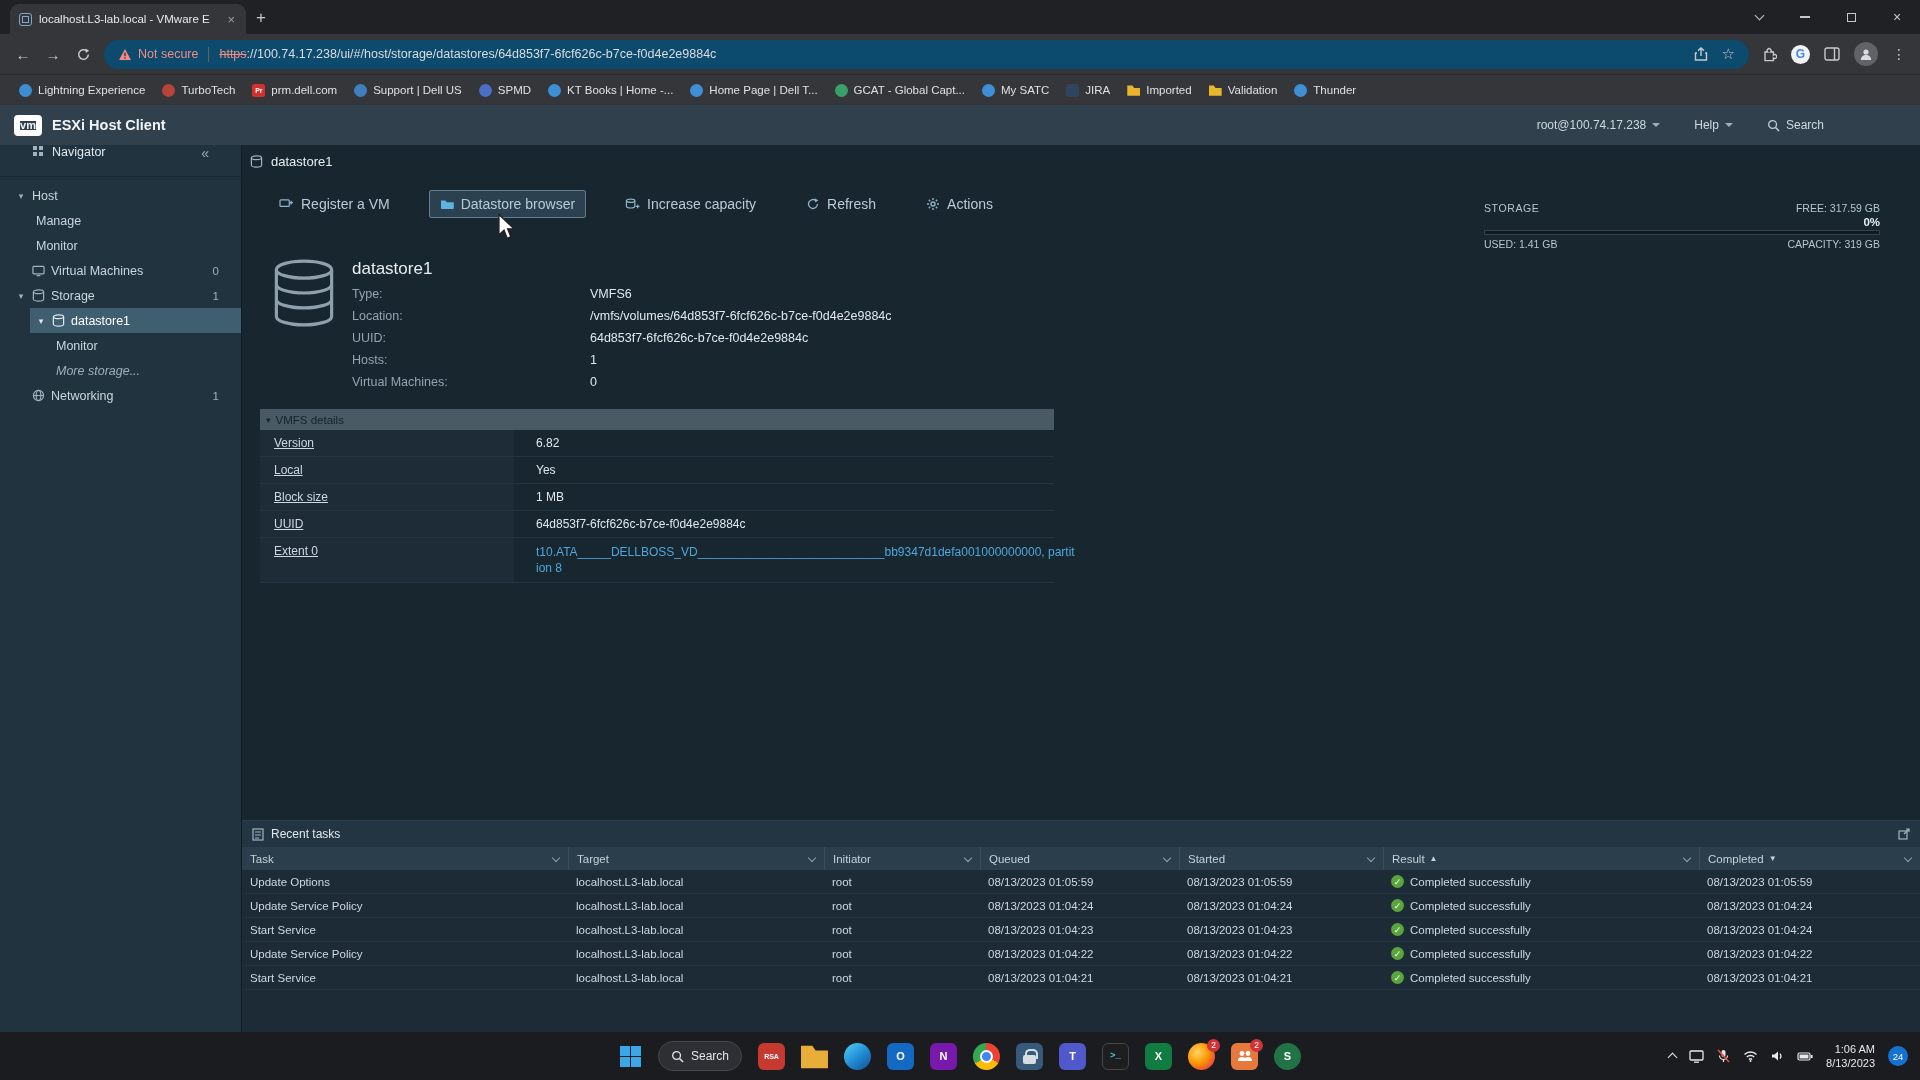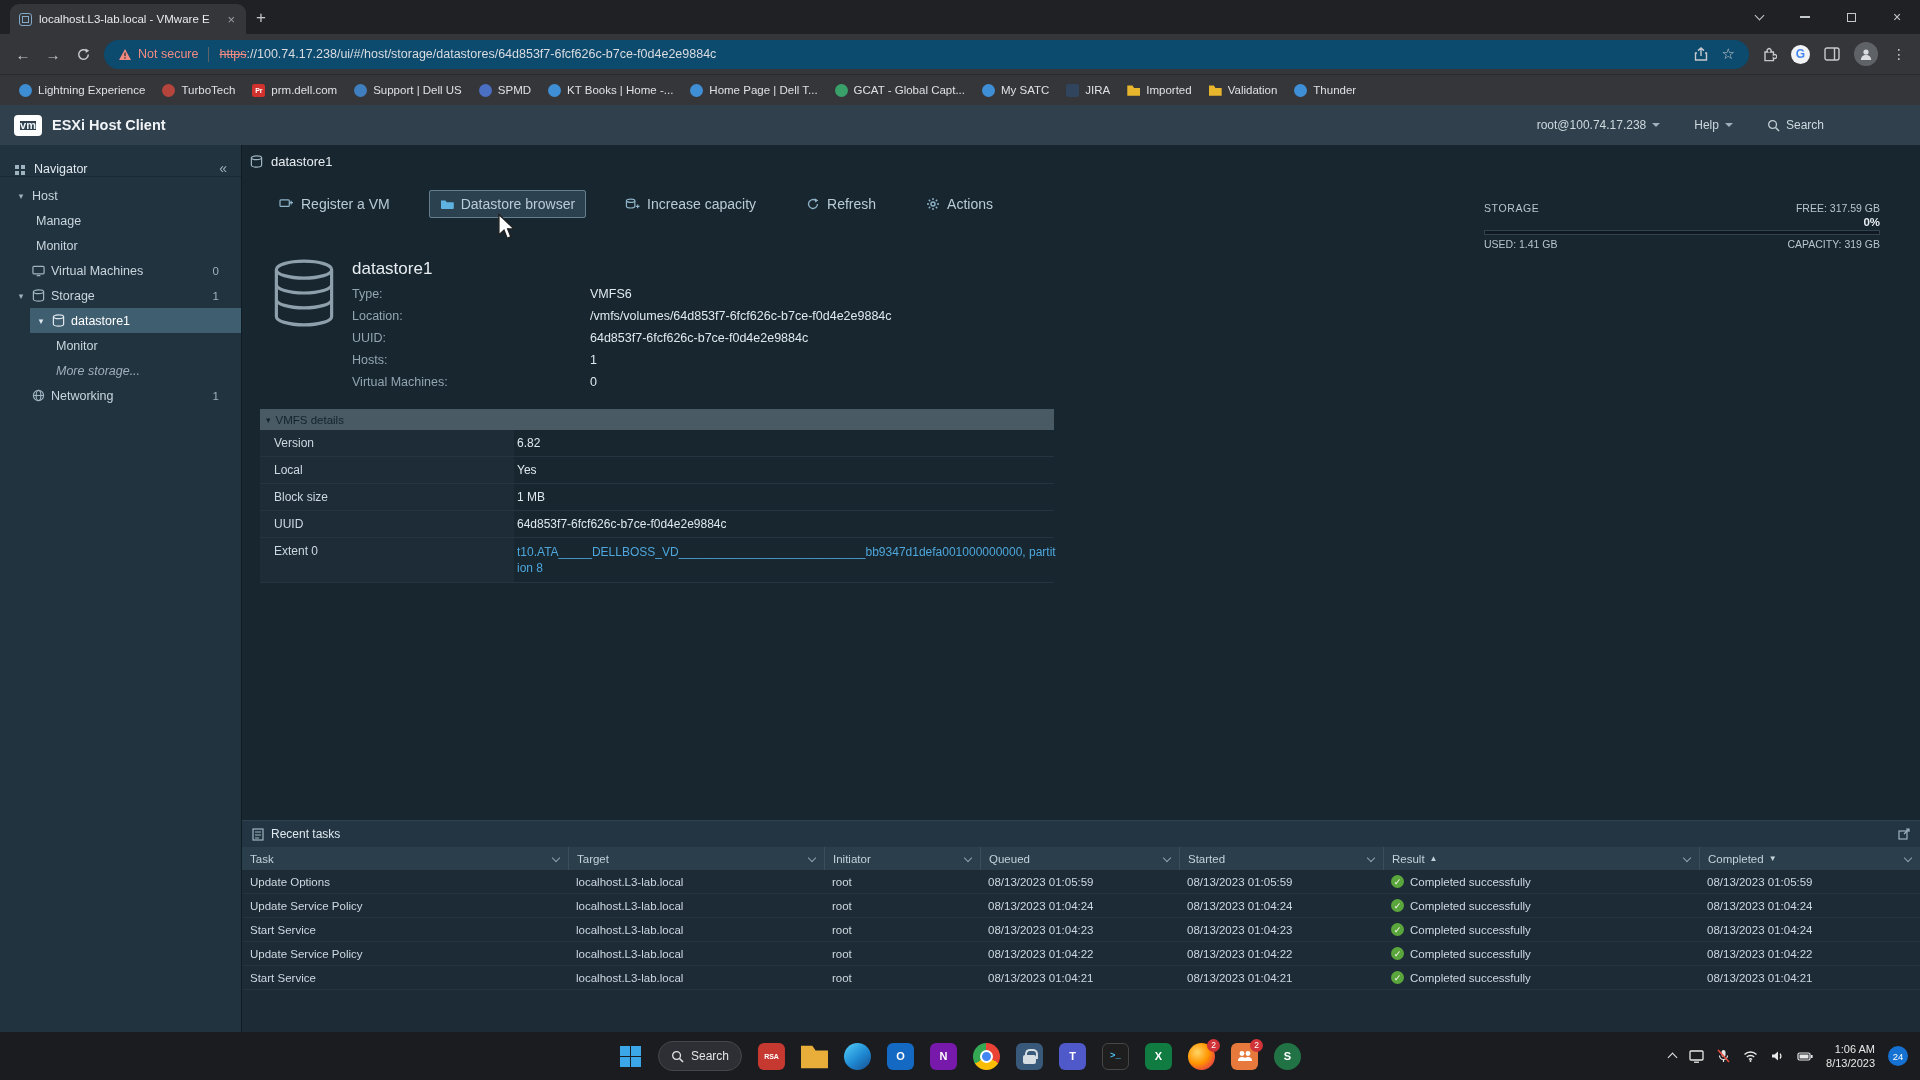--- a/index.html
+++ b/index.html
@@ -44,21 +44,21 @@
   .vm-logo { width:28px; height:21px; border:6px solid #ffffff; border-radius:4px; color:#eef3f6; font-size:11px; font-weight:bold; display:flex; align-items:center; justify-content:center; margin-right:10px; }
   .esxi-title { color:#f0f4f7; font-size:14.5px; font-weight:bold; }
   .header-right { margin-left:auto; display:flex; align-items:center; gap:34px; padding-right:96px; color:#cdd8df; font-size:12px; }
   .menu-item { display:flex; align-items:center; gap:6px; }
   .dcaret { width:0; height:0; border-left:4px solid transparent; border-right:4px solid transparent; border-top:4px solid #9fb0ba; }
   .header-search { display:flex; align-items:center; gap:6px; }
 
   
   .workspace { position:absolute; top:145px; bottom:48px; left:0; right:0; }
   .sidebar { position:absolute; left:0; top:0; bottom:0; width:242px; background:#223340; border-right:1px solid #101c24; }
-  .nav-header { height:32px; display:flex; align-items:flex-end; gap:8px; padding:0 14px; color:#dfe8ee; font-size:12.5px; border-bottom:1px solid #1a2a35; }
+  .nav-header { height:32px; display:flex; align-items:flex-start; gap:8px; padding:0 32px; color:#dfe8ee; font-size:12.5px; border-bottom:1px solid #1a2a35; }
   .collapse { margin-left:auto; color:#9fb0ba; font-size:14px; }
   .tree { padding-top:6px; }
   .tree-row { height:25px; display:flex; align-items:center; gap:6px; color:#c9d6de; font-size:12.5px; padding-left:16px; position:relative; }
   .tree-row .count { position:absolute; right:22px; color:#9fb0ba; font-size:11.5px; }
   .tree-row.ind1 { padding-left:36px; }
   .tree-row.ind2 { padding-left:56px; }
   .tcaret { color:#9fb0ba; font-size:9px; width:10px; text-align:center; flex:none; }
   .tspace { width:10px; flex:none; }
   .tree-row.selected { background:#3f5e70; color:#fff; margin-left:30px; padding-left:6px; }
   .more { font-style:italic; color:#9fb0ba; }
@@ -82,22 +82,22 @@
   .ds-name { color:#e8eef2; font-size:17px; margin-bottom:8px; }
   .kv { display:flex; height:22px; font-size:12.5px; }
   .kv .k { width:238px; color:#93a5b1; }
   .kv .v { color:#dfe8ee; }
 
   .vmfs { width:794px; margin-top:12px; margin-left:-12px; font-size:12px; }
   .vmfs-header { height:21px; background:#4a5a64; color:#13222c; display:flex; align-items:center; gap:5px; padding-left:6px; font-size:11.5px; }
   .scaret { font-size:9px; }
   .vmfs-row { display:grid; grid-template-columns:254px 1fr; border-bottom:1px solid #243440; }
   .vmfs-row .cell { padding:6px 0 6px 14px; color:#cdd9e0; display:flex; align-items:center; }
-  .vmfs-row .lab { background:#1d2c37; }
-  .vmfs-row .val { padding-left:3px; color:#dfe8ee; }
+  .vmfs-row .lab { background:#1d2c37;text-decoration:underline; }
+  .vmfs-row .val { padding-left:3px; color:#dfe8ee;margin-left:19px; }
   .link { color:#4fa7dc; }
   .extent-val { width:540px; word-break:break-all; line-height:1.35; display:block; }
 
   
   .recent-tasks { position:absolute; left:0; right:0; top:675px; bottom:0; background:#1c2b36; border-top:1px solid #2e4150; }
   .rt-header { height:26px; display:flex; align-items:center; gap:7px; padding:0 10px; color:#dfe8ee; font-size:12px; background:#233543; }
   .rt-expand { margin-left:auto; display:flex; }
   .rt-grid { display:grid; grid-template-columns:326px 256px 156px 199px 204px 316px 1fr; }
   .rt-colhead { background:#2b3e4b; height:23px; }
   .rt-colhead .hc { display:flex; align-items:center; color:#c3d2db; font-size:11.5px; padding-left:8px; position:relative; border-left:1px solid #3a4e5c; }

